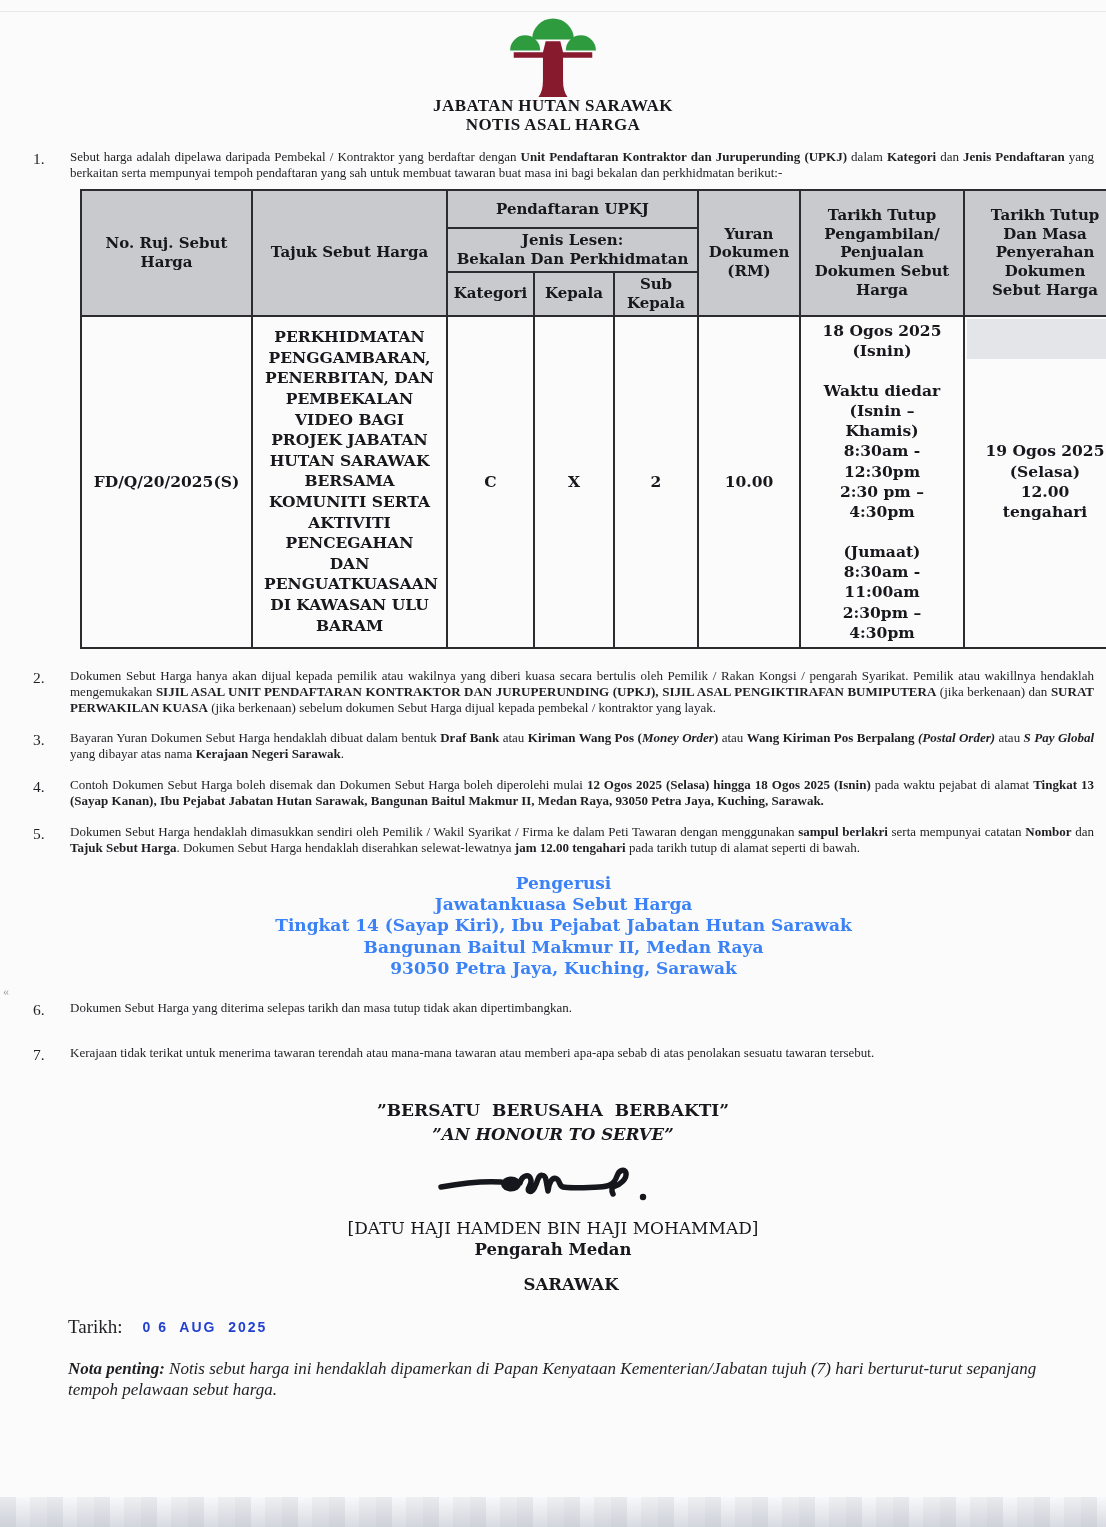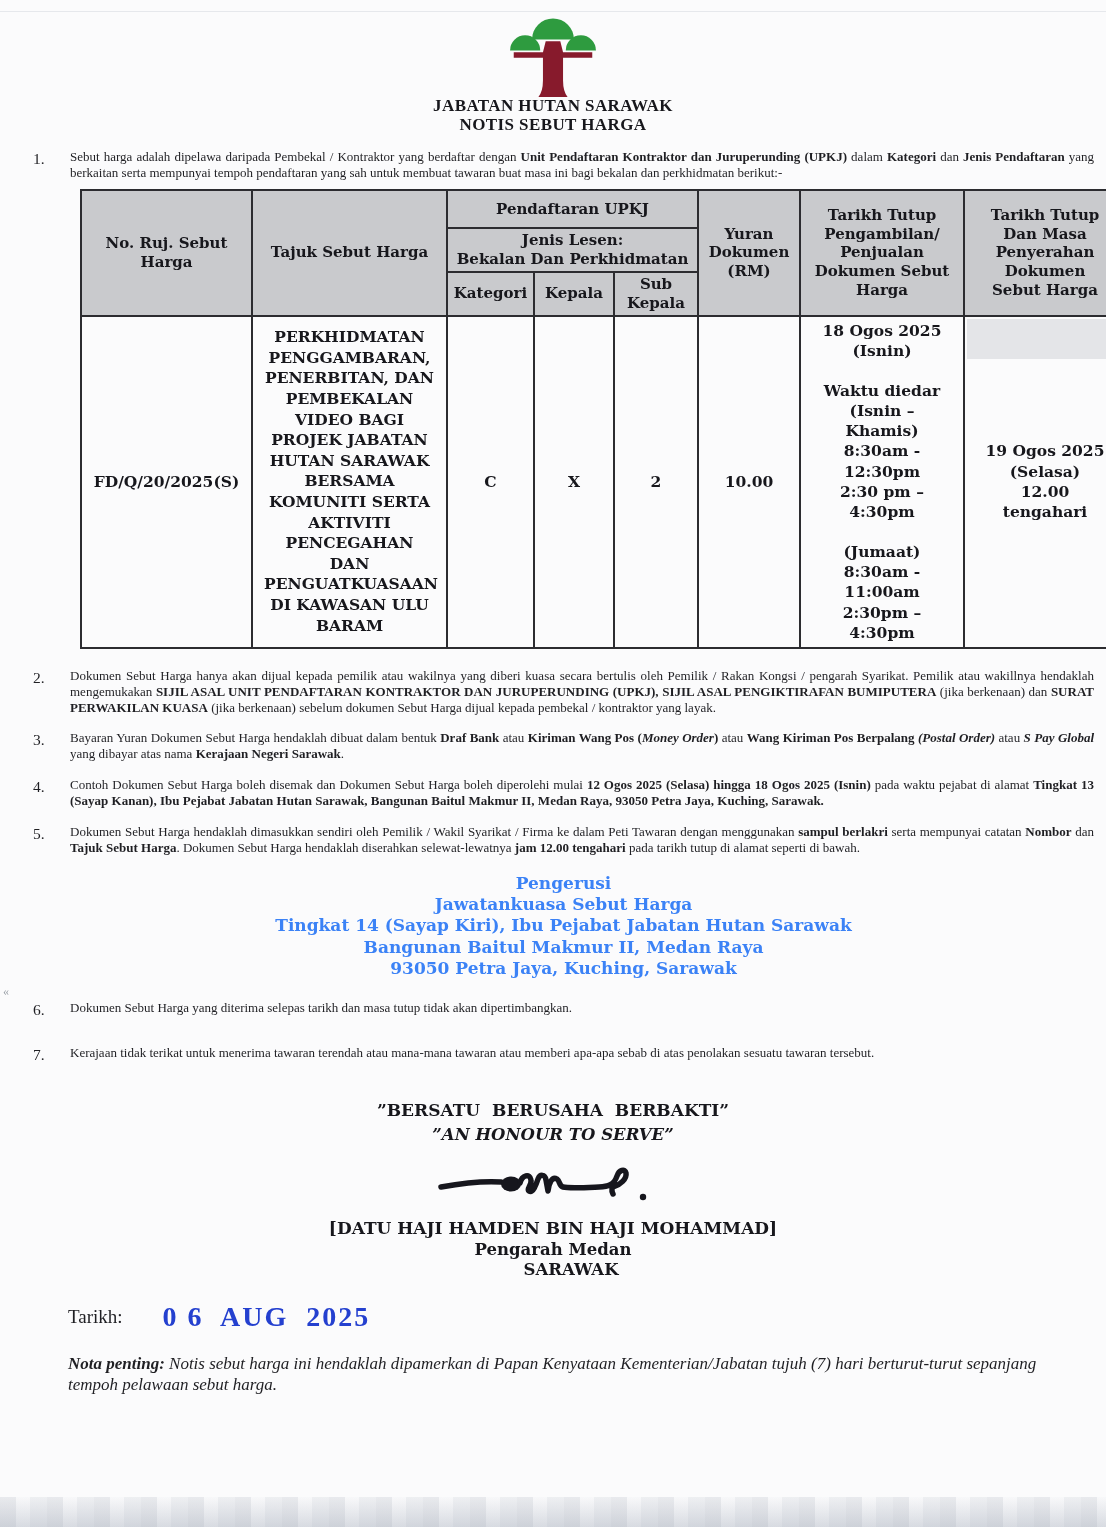--- a/index.html
+++ b/index.html
@@ -69,30 +69,30 @@
   .motto { margin-top:36px; text-align:center; font-family:"DejaVu Serif","Liberation Serif",serif; }
   .motto-1 { font-weight:bold; font-size:17px; white-space:pre; color:#17171c; }
   .motto-2 { font-weight:bold; font-style:italic; font-size:16.5px; margin-top:5px; color:#17171c; }
 
   
   .sig-wrap { text-align:center; margin-top:8px; }
   .sig-wrap svg { display:inline-block; }
   .sig-stroke { fill:none; stroke:#16161d; stroke-width:5.5; stroke-linecap:round; stroke-linejoin:round; }
   .sig-fill { fill:#16161d; }
   .signatory { text-align:center; font-family:"DejaVu Serif","Liberation Serif",serif; color:#17171c; }
-  .signatory .name  { font-weight:bold; font-size:17px; }
+  .signatory .name  { font-weight:normal; font-size:17px; }
   .signatory .role  { font-weight:bold; font-size:16.5px; margin-top:2px; }
-  .signatory .region{ font-weight:bold; font-size:16.5px; margin-top:1px;padding-left:36px; }
+  .signatory .region{ font-weight:bold; font-size:16.5px; margin-top:16px;padding-left:36px; }
 
   
   .date-row { margin:22px 0 0 68px; display:flex; align-items:center; }
   .date-label { font-size:19px; }
   .date-stamp {
-    margin-left:40px; font-family:Liberation Serif, serif; font-weight:bold;
-    font-size:28px; letter-spacing:2px; white-space:pre;
+    margin-left:20px; font-family:Liberation Sans, sans-serif; font-weight:bold;
+    font-size:14px; letter-spacing:2px; white-space:pre;
     color:var(--stamp-blue, #2440cf);
   }
 
   
   .note { margin:20px 32px 0 68px; font-size:17px; font-style:italic; line-height:1.25; }
 
   
   .margin-mark { position:absolute; left:3px; top:984px; color:#9aa0a8; font-size:12px; }
   .scan-bottom {
     position:absolute; left:0; bottom:0; width:100%; height:30px;
@@ -110,21 +110,21 @@
   <div class="doc-header">
     <div class="logo-wrap">
       <svg width="106" height="84" viewBox="0 0 110 92" aria-hidden="true">
         <path class="logo-trunk" d="M12 43 L44 43 L47 31 L63 31 L66 43 L98 43 L98 49 L66 49 L66 74 Q66 86 71 92 L39 92 Q44 86 44 74 L44 49 L12 49 Z"></path>
         <path class="logo-canopy" d="M32 29 a23 23 0 0 1 46 0 z"></path>
         <path class="logo-canopy" d="M8 41 a16.5 16.5 0 0 1 33 0 z"></path>
         <path class="logo-canopy" d="M69 41 a16.5 16.5 0 0 1 33 0 z"></path>
       </svg>
     </div>
     <div class="org-name">JABATAN HUTAN SARAWAK</div>
-    <div class="doc-title">NOTIS SEBUT HARGA</div>
+    <div class="doc-title">NOTIS ASAL HARGA</div>
   </div>
 
   <div class="plist">
 
     <div class="item">
       <div class="num">1.</div>
       <div class="txt"><span>Sebut harga adalah dipelawa daripada Pembekal / Kontraktor yang berdaftar dengan </span><span style="font-weight: bold;">Unit Pendaftaran Kontraktor dan Juruperunding (UPKJ)</span><span> dalam </span><span style="font-weight: bold;">Kategori</span><span> dan </span><span style="font-weight: bold;">Jenis Pendaftaran</span><span> yang berkaitan serta mempunyai tempoh pendaftaran yang sah untuk membuat tawaran buat masa ini bagi bekalan dan perkhidmatan berikut:-</span></div>
     </div>
 
     <table class="tender">

